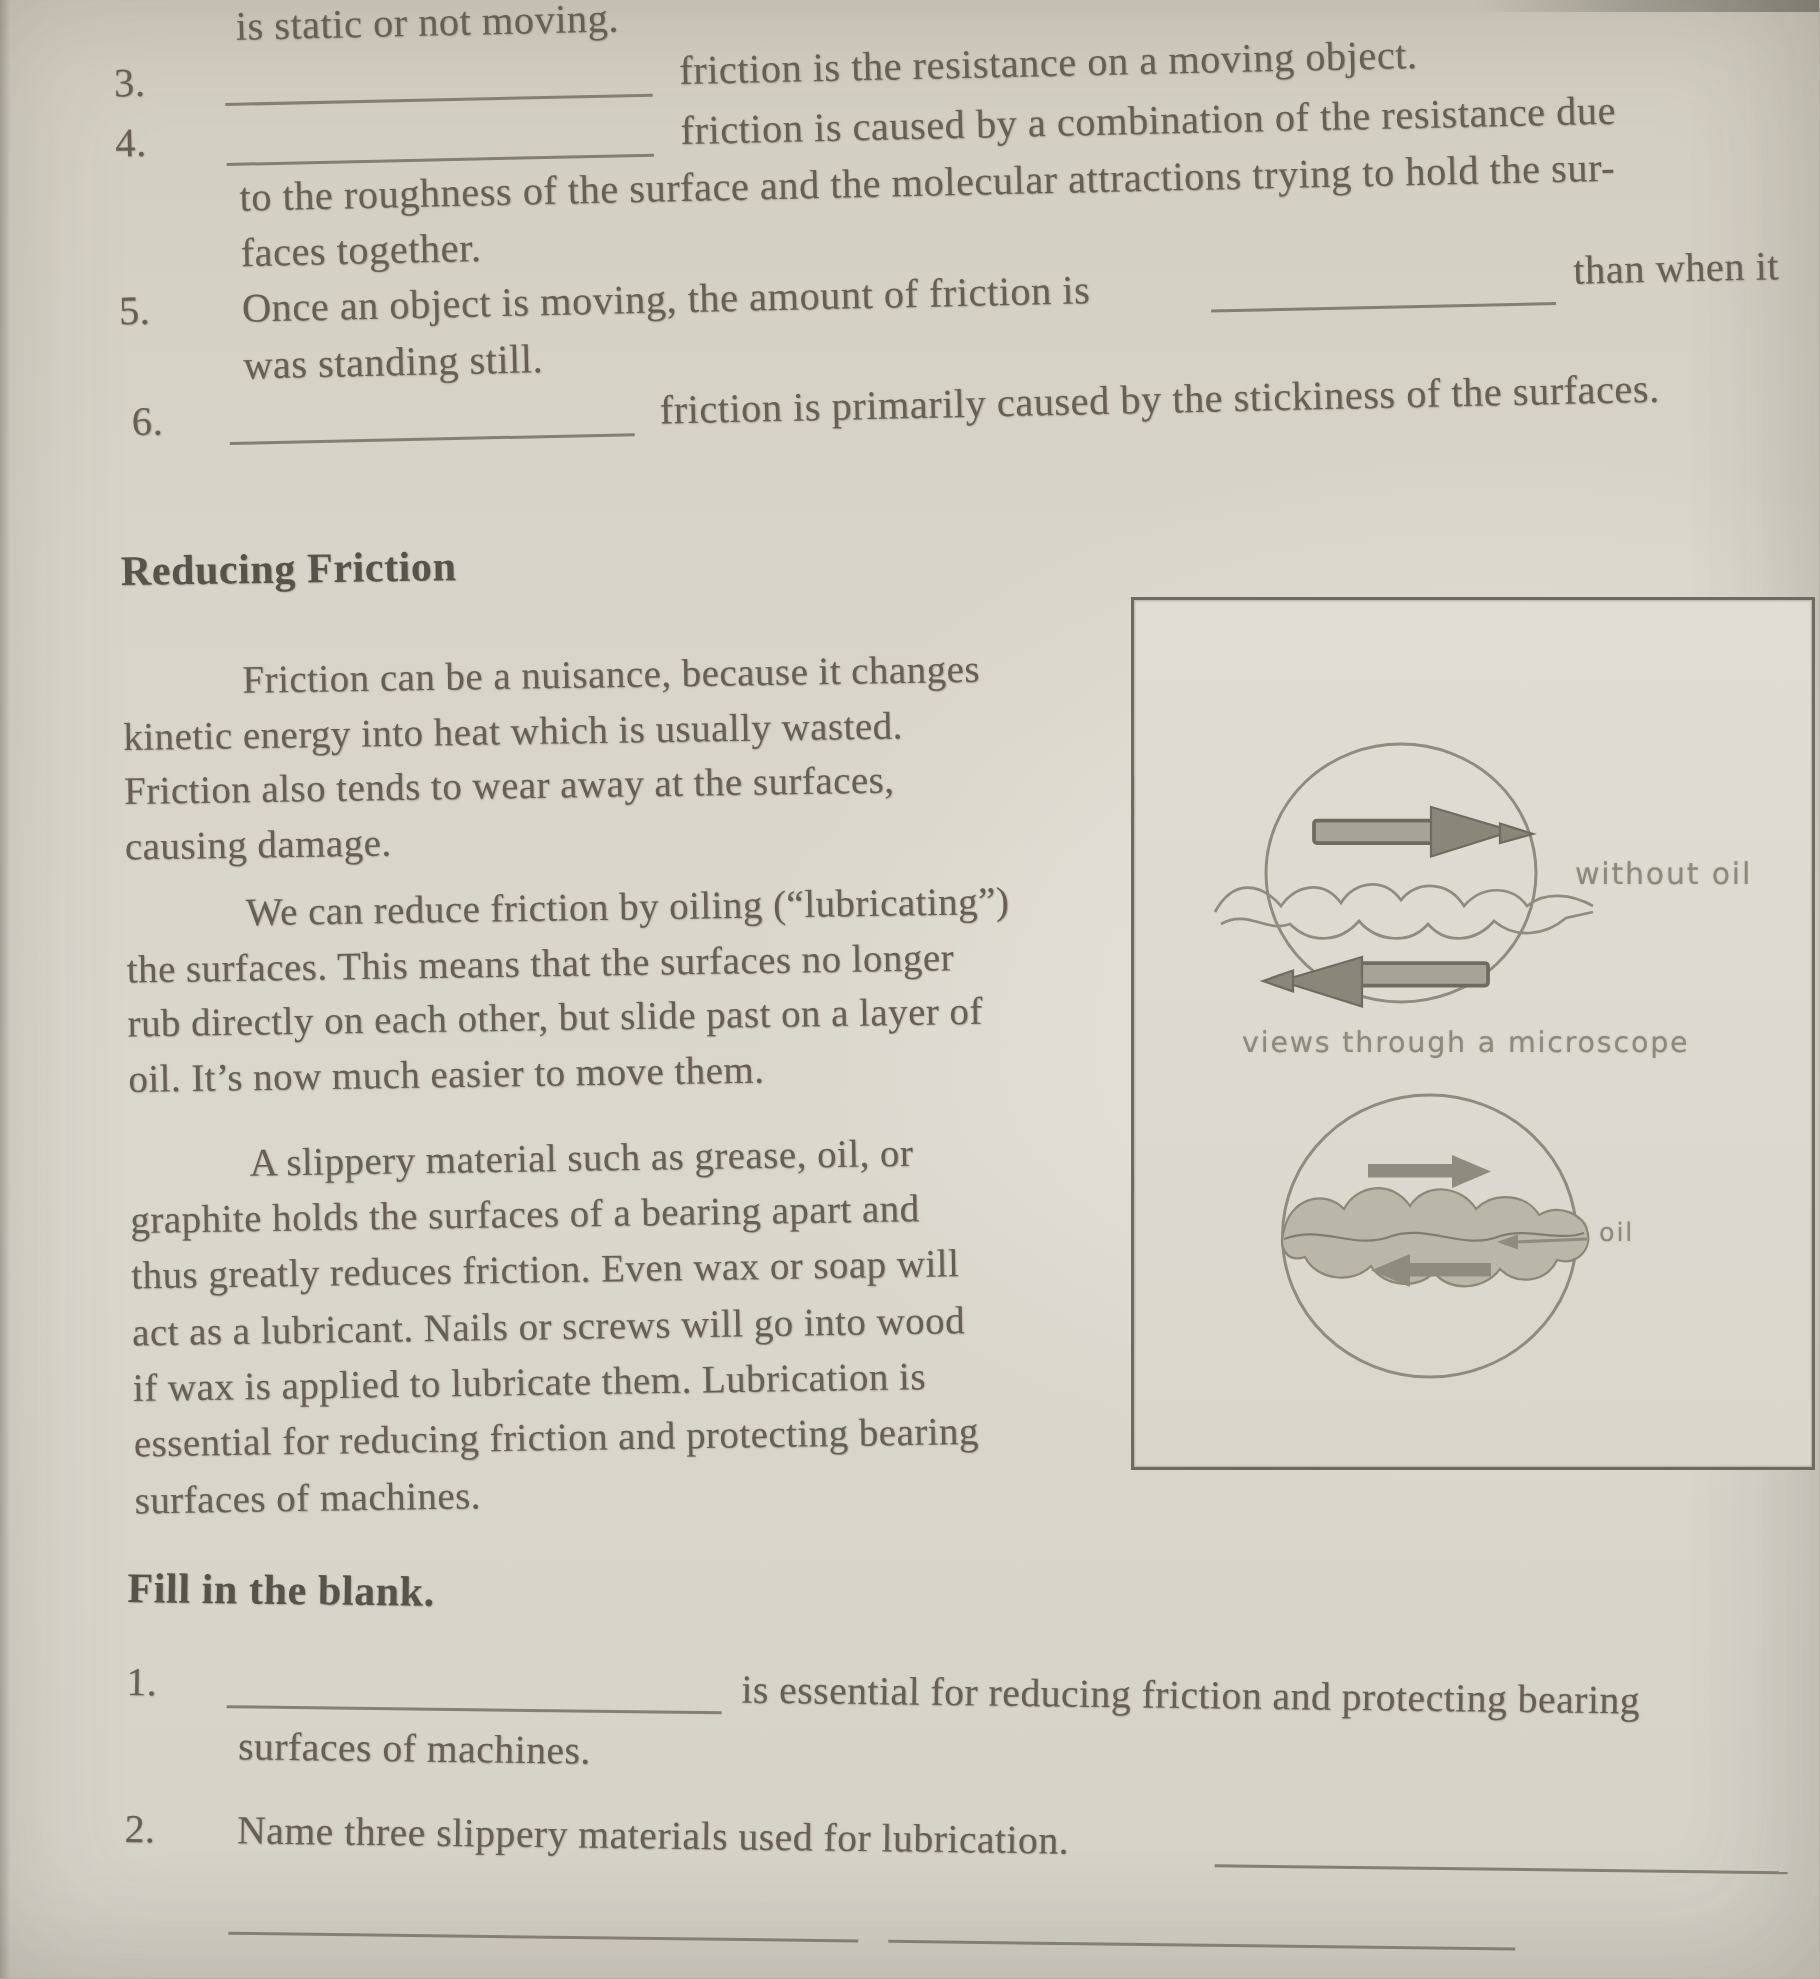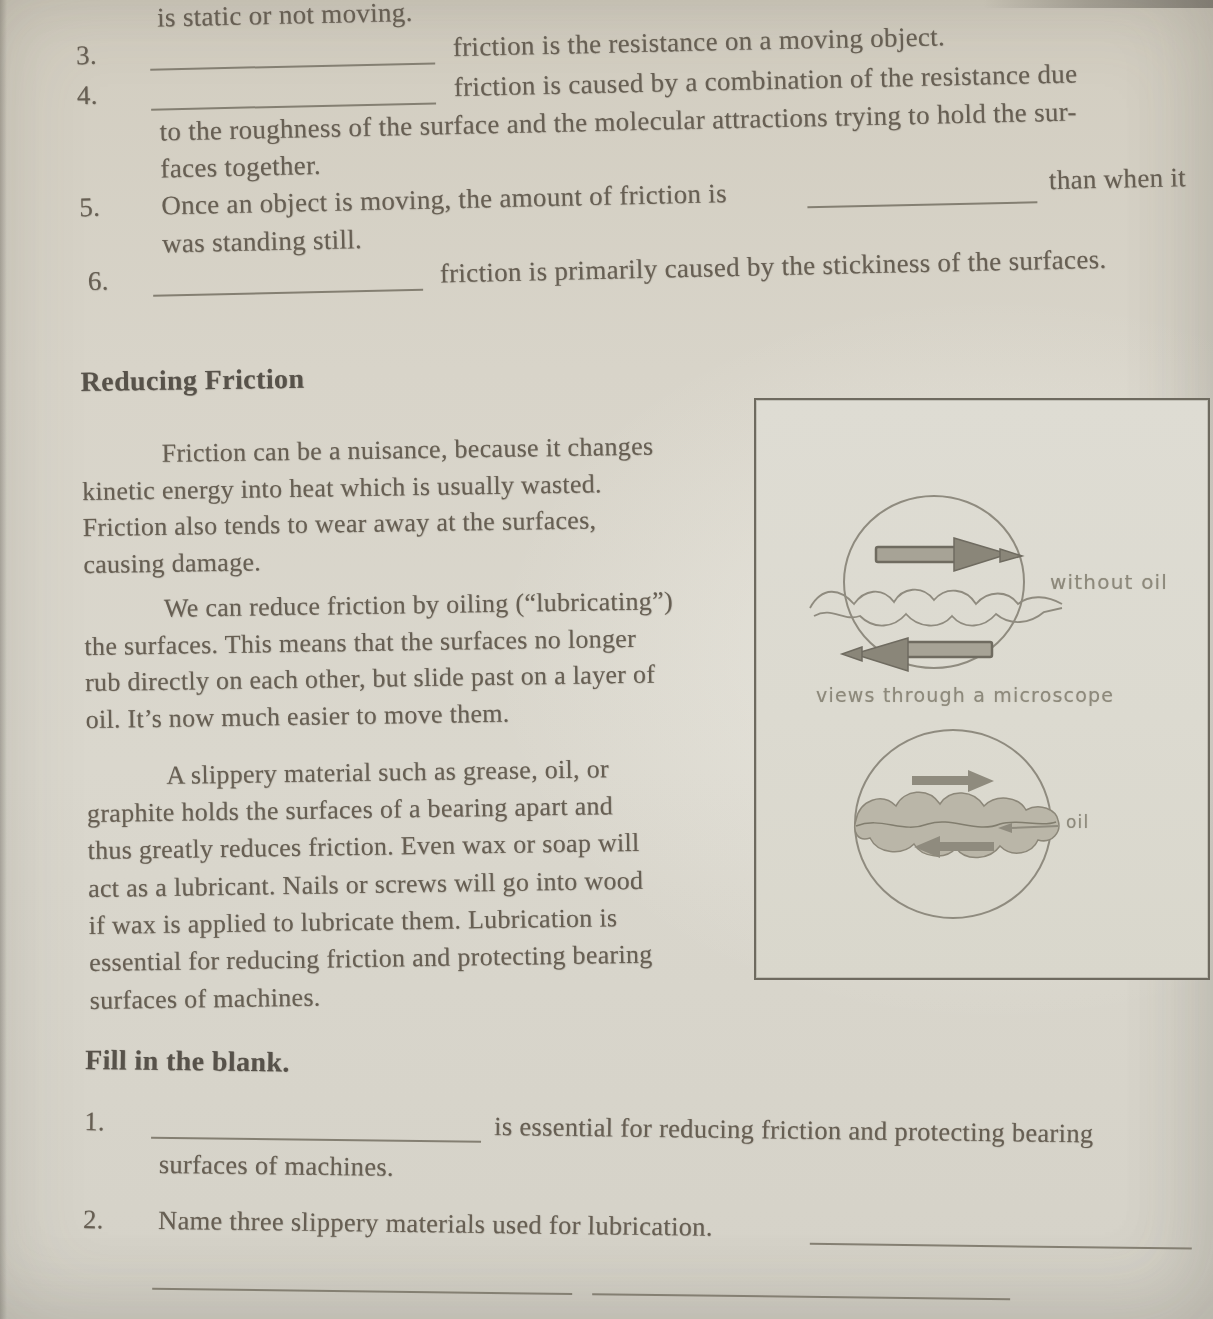--- a/index.html
+++ b/index.html
@@ -132,21 +132,21 @@
           <rect x="182" y="442" width="56" height="9" class="sarrow"></rect>
           <polygon points="184,436 158,447 184,458" class="sarrow"></polygon>
         </g>
         <g>
           <line x1="302" y1="426" x2="254" y2="428" class="ptr"></line>
           <polygon points="256,423 242,428 256,433" class="sarrow"></polygon>
         </g>
       </g>
     </svg>
     <span class="figlabel" style="left:294px; top:170px; font-size:20px;">without oil</span>
-    <span class="figlabel" style="left:60px; top:284px; font-size:19px;text-align:right;">views through a microscope</span>
+    <span class="figlabel" style="left:72px; top:284px; font-size:19px;text-align:right;">views through a microscope</span>
     <span class="figlabel" style="left:310px; top:412px; font-size:17px;">oil</span>
   </div>
 
   <div class="fillblock ink">
     <div class="abs bold" style="left:85px; top:4px;">Fill in the blank.</div>
 
     <div class="qrow" style="top:66px;">
       <span class="qnum" style="left:85px;">1.</span>
       <span class="qblank" style="left:152px; width:330px;"></span>
       <span class="abs" style="left:495px; top:0;">is essential for reducing friction and protecting bearing</span>

